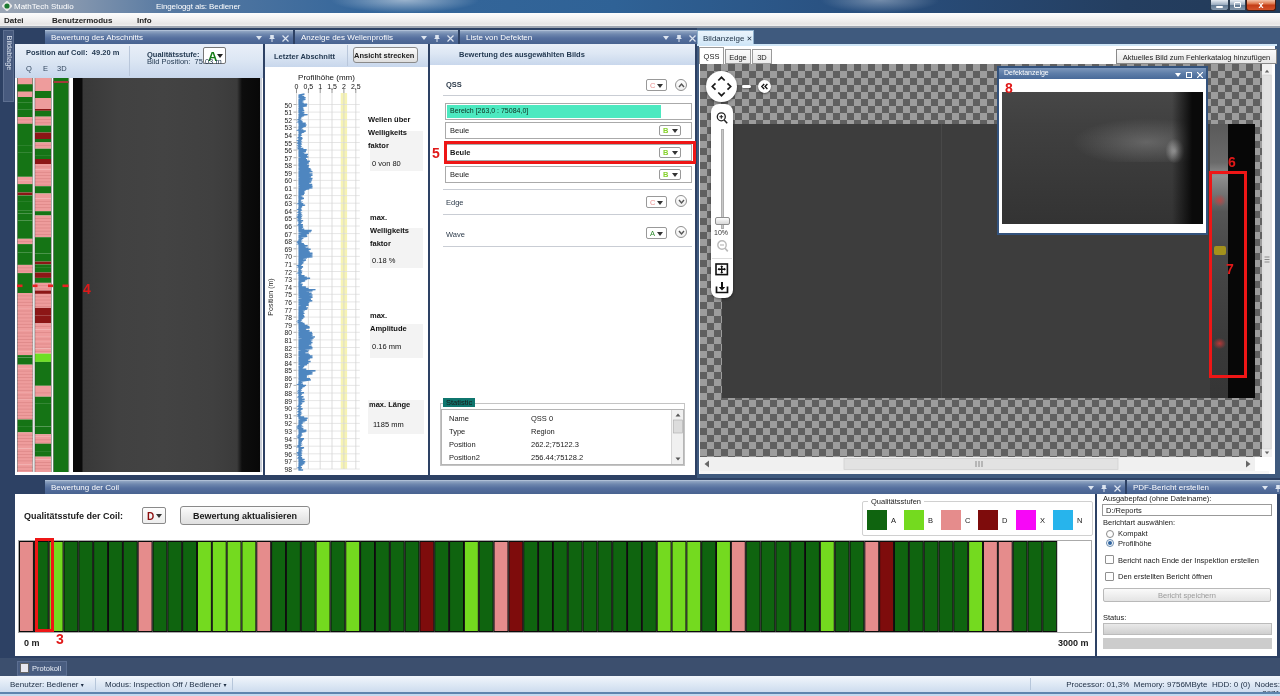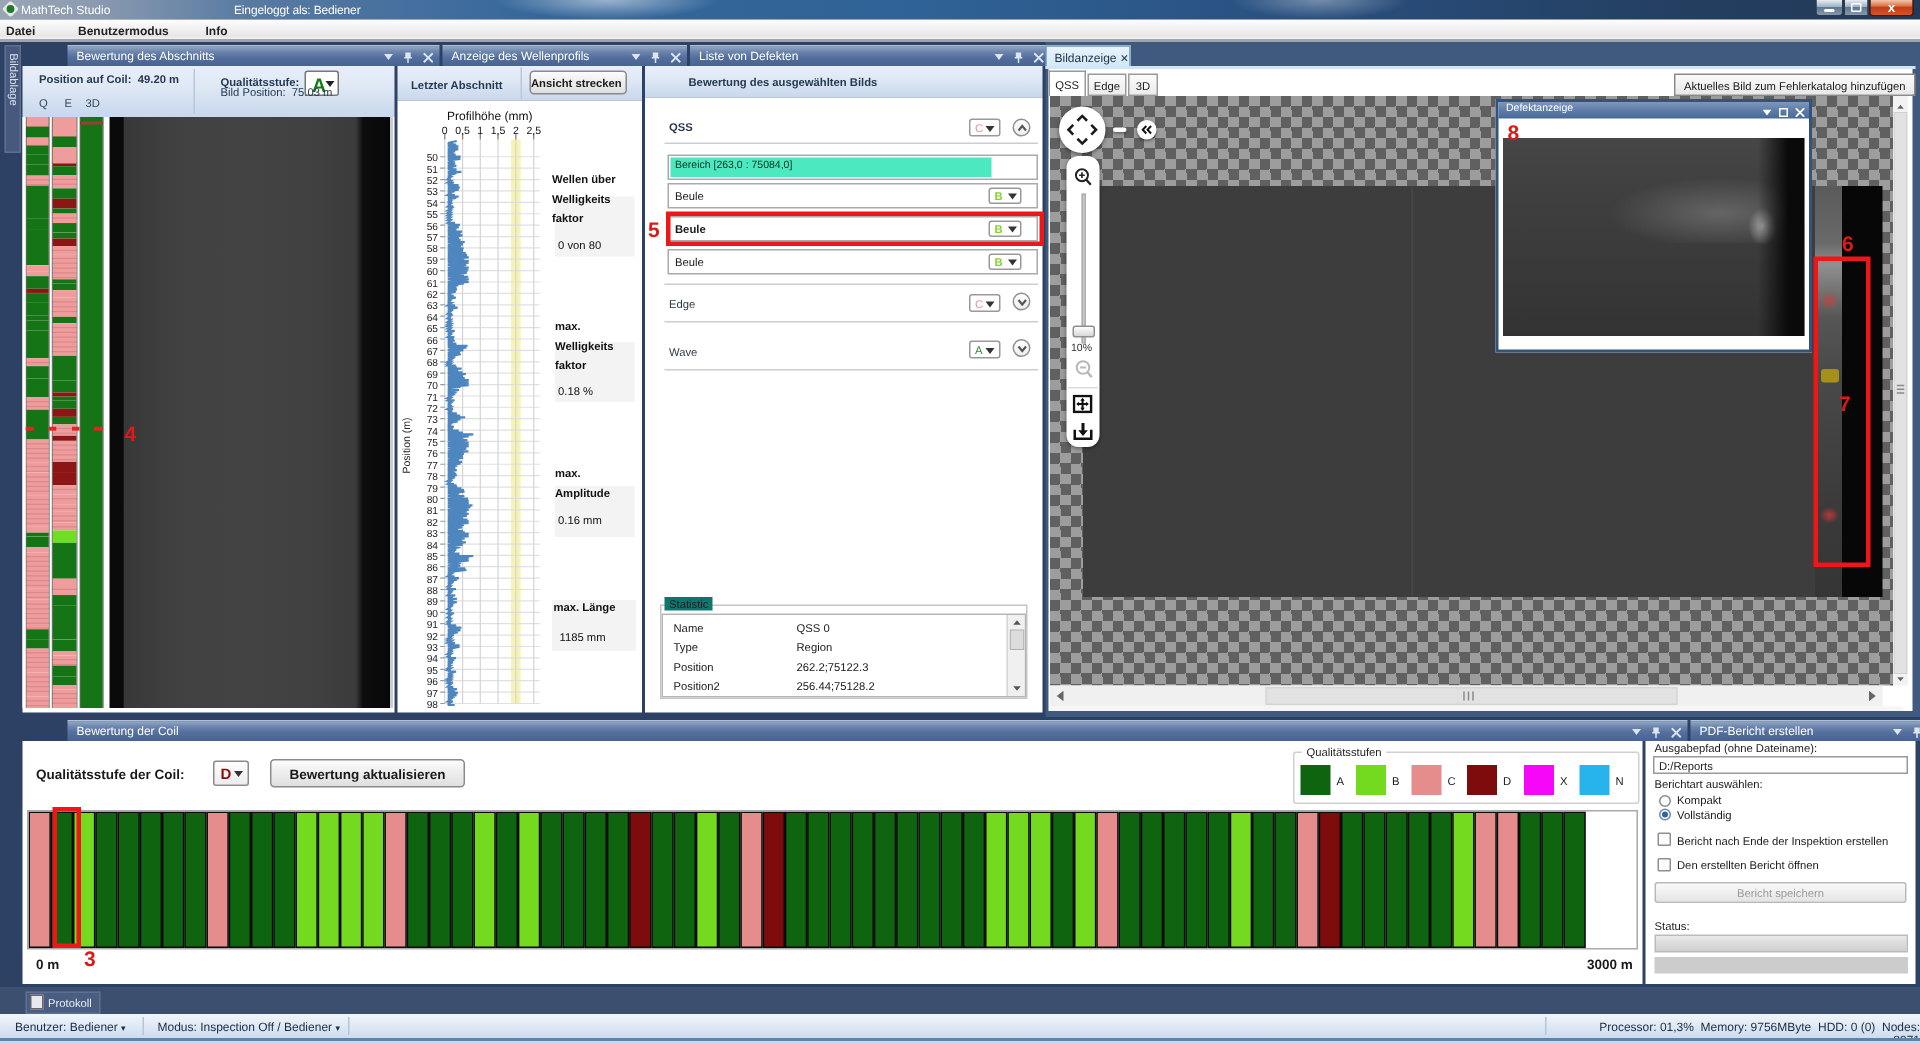--- a/index.html
+++ b/index.html
@@ -820,21 +820,21 @@
 </div>
 <div class="abs" style="left:1097px;top:494px;width:180px;height:162px;background:#fff;" id="panelF"></div>
 <div class="abs" style="left:1103px;top:494px;font-size:7.5px;">Ausgabepfad (ohne Dateiname):</div>
 <div class="abs" style="left:1102px;top:504px;width:170px;height:12px;background:#fff;border:1px solid #999;"></div>
 <div class="abs" style="left:1106px;top:506px;font-size:7.5px;">D:/Reports</div>
 <div class="abs" style="left:1103px;top:518px;font-size:7.5px;">Berichtart auswählen:</div>
 <div class="abs" style="left:1106px;top:530px;width:8px;height:8px;border:1px solid #8a8a8a;border-radius:50%;background:#fdfdfd;"></div>
 <div class="abs" style="left:1118px;top:529px;font-size:7.5px;">Kompakt</div>
 <div class="abs" style="left:1106px;top:539px;width:8px;height:8px;border:1px solid #6a8cb0;border-radius:50%;background:#fdfdfd;"></div>
 <div class="abs" style="left:1108px;top:541px;width:4px;height:4px;border-radius:50%;background:#2f64a0;"></div>
-<div class="abs" style="left:1118px;top:539px;font-size:7.5px;">Vollständig</div>
+<div class="abs" style="left:1118px;top:539px;font-size:7.5px;">Profilhöhe</div>
 <div class="chk" style="left:1105px;top:555px;width:9px;height:9px;"></div>
 <div class="abs" style="left:1118px;top:556px;font-size:7.5px;">Bericht nach Ende der Inspektion erstellen</div>
 <div class="chk" style="left:1105px;top:572px;width:9px;height:9px;"></div>
 <div class="abs" style="left:1118px;top:572px;font-size:7.5px;">Den erstellten Bericht öffnen</div>
 <div class="abs" style="left:1103px;top:588px;width:168px;height:14px;background:linear-gradient(#fafafa,#e4e4e4);border:1px solid #b9b9b9;border-radius:2px;color:#9a9a9a;font-size:7.5px;text-align:center;line-height:14px;">Bericht speichern</div>
 <div class="abs" style="left:1103px;top:613px;font-size:7.5px;">Status:</div>
 <div class="abs" style="left:1103px;top:623px;width:169px;height:12px;background:linear-gradient(#e9e9e9,#cfcfcf);border:1px solid #bbb;"></div>
 <div class="abs" style="left:1103px;top:638px;width:169px;height:11px;background:#ccc;"></div>
 
 <div class="abs" style="left:0;top:658px;width:1280px;height:18px;background:#3c4f6e;"></div>

